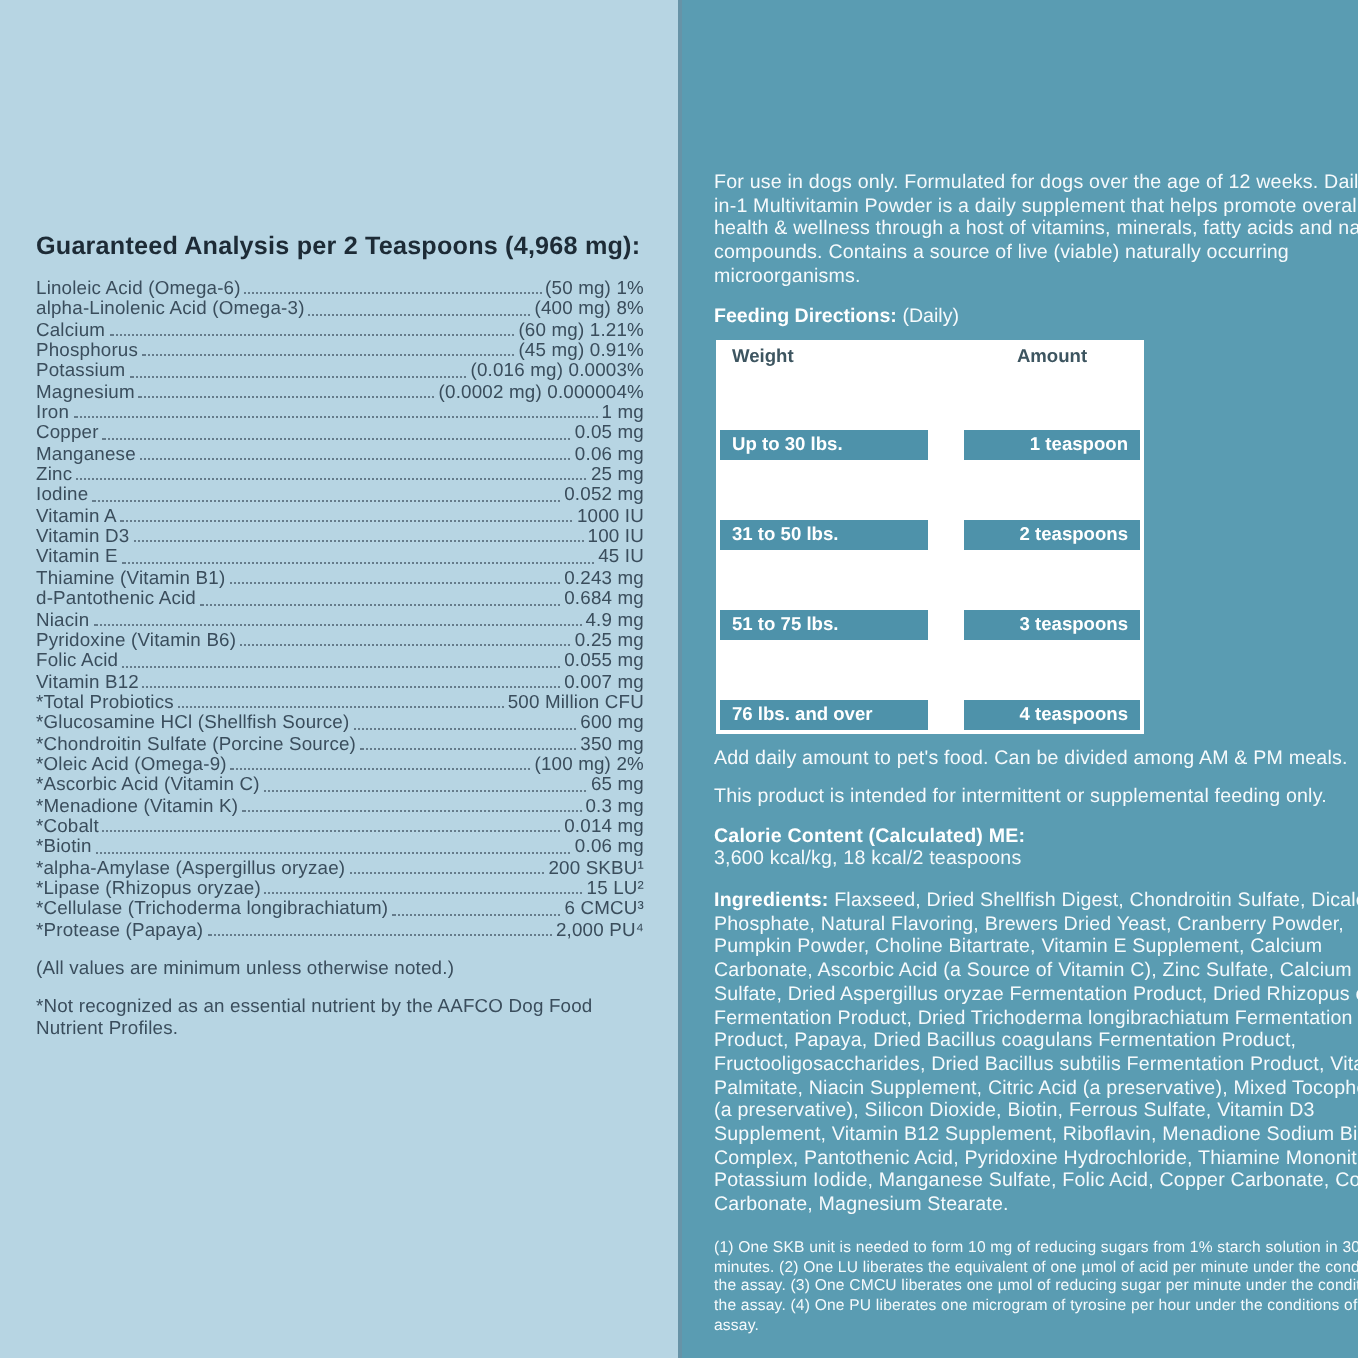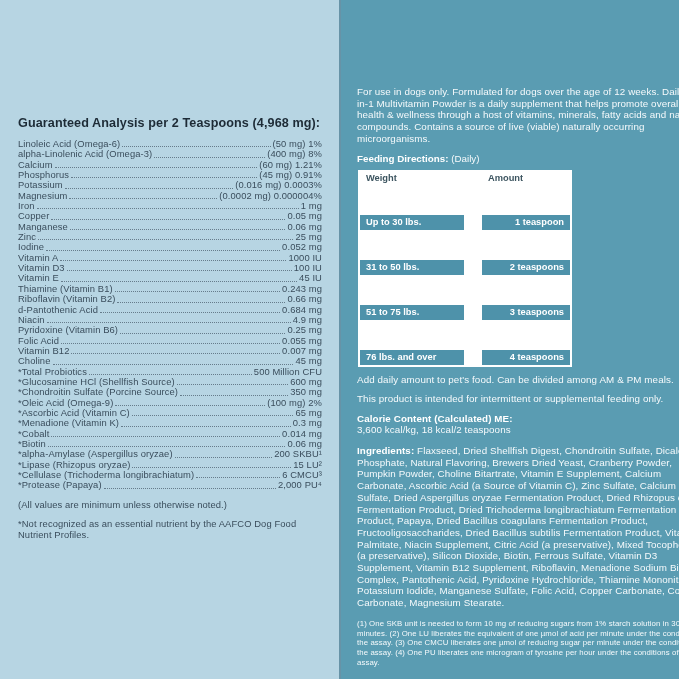--- a/index.html
+++ b/index.html
@@ -52,21 +52,21 @@
   .mt{margin-top:7px;}
   .feeding-heading{margin-top:8px;font-size:9.8px;line-height:11.7px;}
   .feeding-heading .bold{font-weight:700;color:#fff;}
 
   .ftable{
     background:#ffffff;width:214px;padding:2px;margin:6px 0 2px 1px;
   }
   .fhead,.frow{display:grid;grid-template-columns:104px 1fr;gap:18px;}
   .fcell{font-size:9.3px;line-height:11px;padding:1px 6px;font-weight:700;}
   .fhead .fcell{background:#ffffff;color:var(--table-header-text);}
-  .fhead .amount{text-align:left;}
+  .fhead .amount{text-align:center;}
   .frow{margin-top:2px;}
   .frow .fcell{background:var(--table-cell);color:#ffffff;padding:2px 6px;margin-top:28px;}
   .frow .amount{text-align:right;}
 
   .calorie-heading{margin-top:8px;font-weight:700;color:#fff;}
   .ingredients{margin-top:9px;}
   .footnotes{margin-top:10px;font-size:7.8px;line-height:9.7px;letter-spacing:.1px;}
 </style>
 </head>
 <body>
@@ -145,25 +145,20 @@
           <span class="aname">Vitamin E</span>
           <span class="leader"></span>
           <span class="avalue">45 IU</span>
         </div>
         <div class="arow">
           <span class="aname">Thiamine (Vitamin B1)</span>
           <span class="leader"></span>
           <span class="avalue">0.243 mg</span>
         </div>
         <div class="arow">
-          <span class="aname">Riboflavin (Vitamin B2)</span>
-          <span class="leader"></span>
-          <span class="avalue">0.66 mg</span>
-        </div>
-        <div class="arow">
           <span class="aname">d-Pantothenic Acid</span>
           <span class="leader"></span>
           <span class="avalue">0.684 mg</span>
         </div>
         <div class="arow">
           <span class="aname">Niacin</span>
           <span class="leader"></span>
           <span class="avalue">4.9 mg</span>
         </div>
         <div class="arow">
@@ -173,25 +168,20 @@
         </div>
         <div class="arow">
           <span class="aname">Folic Acid</span>
           <span class="leader"></span>
           <span class="avalue">0.055 mg</span>
         </div>
         <div class="arow">
           <span class="aname">Vitamin B12</span>
           <span class="leader"></span>
           <span class="avalue">0.007 mg</span>
-        </div>
-        <div class="arow">
-          <span class="aname">Choline</span>
-          <span class="leader"></span>
-          <span class="avalue">45 mg</span>
         </div>
         <div class="arow">
           <span class="aname">*Total Probiotics</span>
           <span class="leader"></span>
           <span class="avalue">500 Million CFU</span>
         </div>
         <div class="arow">
           <span class="aname">*Glucosamine HCl (Shellfish Source)</span>
           <span class="leader"></span>
           <span class="avalue">600 mg</span>

